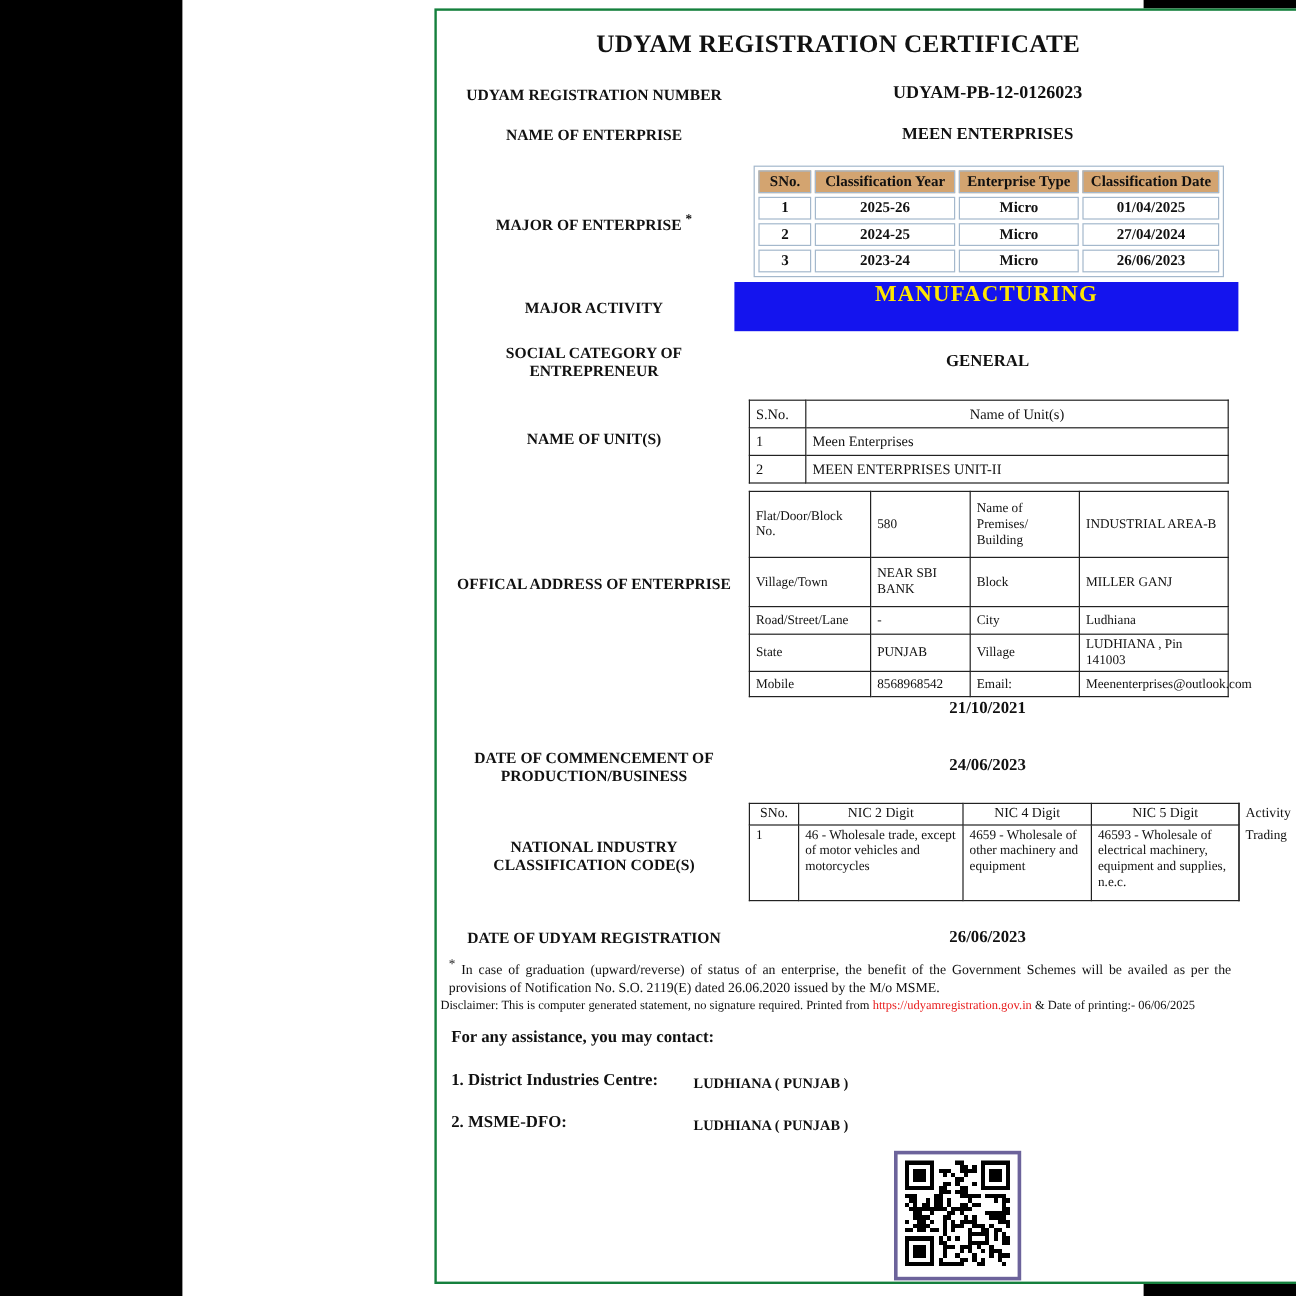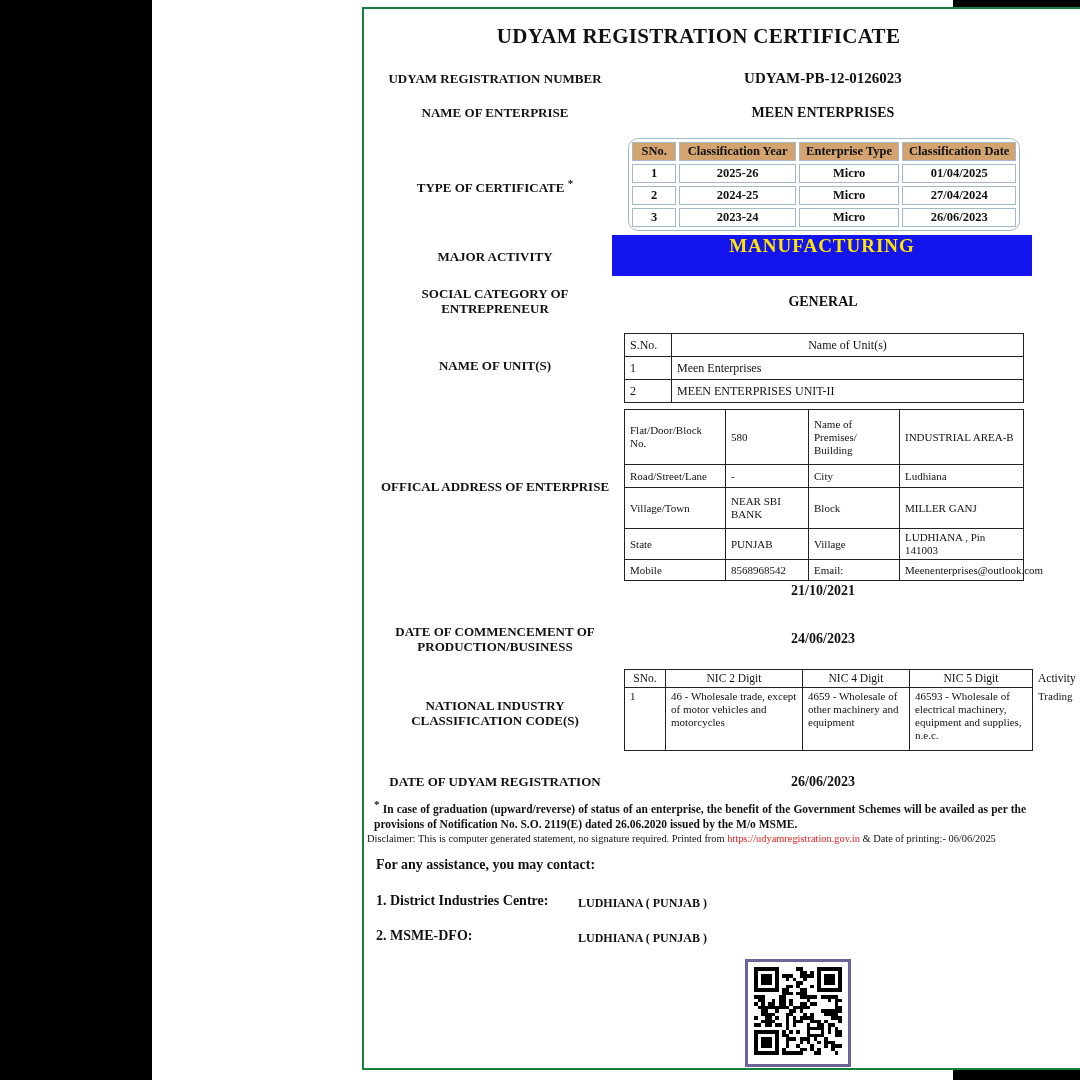--- a/index.html
+++ b/index.html
@@ -7,36 +7,36 @@
   .canvas{position:relative;width:1080px;height:1080px;background:#000;overflow:hidden;}
   .page{position:absolute;left:152px;top:0;width:801px;height:1080px;background:#fff;}
   .frame{position:absolute;left:210px;top:7px;width:747px;height:1063px;border:2px solid #15803d;background:#fff;box-sizing:border-box;overflow:hidden;}
   .abs{position:absolute;}
   .title{left:0;top:15px;width:669px;text-align:center;font-size:21px;font-weight:bold;letter-spacing:.3px;}
   .row-label{left:12px;width:238px;text-align:center;font-weight:bold;font-size:13px;line-height:15px;}
   .row-label.narrow{left:40px;width:182px;}
   .row-value{left:250px;width:418px;text-align:center;font-weight:bold;font-size:14px;}
   .sup-star{font-size:11px;vertical-align:super;}
   
-  table{border-collapse:collapse;border-radius:10px;}
+  table{border-collapse:collapse;}
   .cls-table{border-collapse:separate;border-spacing:3px;border:1px solid var(--cell_border);background:#fff;width:392px;}
   .cls-table td{border:1px solid var(--cell_border);font-weight:bold;font-size:12.5px;text-align:center;padding:1px 4px;}
   .cls-table .hdr td{background:var(--table_header_bg);}
   
   .plain-table{width:400px;border:1px solid #222;table-layout:fixed;}
   .plain-table td{border:1px solid #222;font-weight:normal;padding:2px 5px;vertical-align:middle;}
   .units-table td{font-size:12px;height:18px;}
   .units-table .hdr td{text-align:left;}
   .units-table .hdr td.c2{text-align:center;}
   .addr-table td{font-size:11px;line-height:13px;text-align:left;}
   .nic-table td{font-size:11px;line-height:13px;vertical-align:top;text-align:left;}
   .nic-table .hdr td{text-align:center;vertical-align:middle;font-size:11.5px;}
   .banner{left:248px;top:226px;width:420px;height:41px;background:var(--banner_bg);display:flex;align-items:flex-start;justify-content:center;}
   .banner span{color:var(--banner_text);font-weight:bold;font-size:19px;letter-spacing:1px;}
-  .footnote{left:10px;top:788px;width:652px;font-size:11.5px;font-weight:bold;line-height:15px;text-align:justify;}
+  .footnote{left:10px;top:788px;width:652px;font-size:11.5px;font-weight:normal;line-height:15px;text-align:justify;}
   .disclaimer{left:3px;top:824px;width:668px;font-size:10.4px;white-space:nowrap;}
   .disclaimer a{color:var(--link);text-decoration:none;}
   .assist{left:12px;top:848px;font-size:14px;font-weight:bold;}
   .contact-label{left:12px;width:230px;font-size:14px;font-weight:bold;text-align:left;}
   .contact-value{left:214px;width:300px;font-size:12px;font-weight:bold;text-align:left;}
   .qr-box{left:381px;top:950px;width:100px;height:102px;border:3px solid var(--qr_border);background:#fff;display:flex;align-items:center;justify-content:center;}
 </style>
 </head>
 <body>
 
@@ -46,21 +46,21 @@
 
       <div class="abs title">UDYAM REGISTRATION CERTIFICATE</div>
 
       <div class="abs row-label" style="top:62px">UDYAM REGISTRATION NUMBER</div>
       <div class="abs row-value" style="top:61px;font-size:15px">UDYAM-PB-12-0126023</div>
 
       <div class="abs row-label" style="top:96px">NAME OF ENTERPRISE</div>
       <div class="abs row-value" style="top:96px">MEEN ENTERPRISES</div>
 
       <div class="abs row-label" style="top:167px">
-        <span>TYPE OF CERTIFICATE</span>
+        <span>MAJOR OF ENTERPRISE</span>
         <span class="sup-star">*</span>
       </div>
       <table class="abs cls-table" style="top:129px;left:264px">
         <tbody>
             <tr class="hdr">
           <td style="width:38px">SNo.</td>
           <td style="width:120px">Classification Year</td>
           <td style="width:104px">Enterprise Type</td>
           <td style="width:116px">Classification Date</td>
         </tr>
@@ -114,30 +114,30 @@
       <div class="abs row-label" style="top:470px">OFFICAL ADDRESS OF ENTERPRISE</div>
       <table class="abs plain-table addr-table" style="top:400px;left:260px">
         <tbody>
             <tr>
           <td style="width:90px;height:50px">Flat/Door/Block No.</td>
           <td style="width:72px">580</td>
           <td style="width:80px">Name of Premises/ Building</td>
           <td>INDUSTRIAL AREA-B</td>
         </tr>
         <tr>
+          <td style="height:36px">Village/Town</td>
+          <td>NEAR SBI BANK</td>
+          <td>Block</td>
+          <td>MILLER GANJ</td>
+        </tr>
+        <tr>
           <td style="height:18px">Road/Street/Lane</td>
           <td>-</td>
           <td>City</td>
           <td>Ludhiana</td>
-        </tr>
-        <tr>
-          <td style="height:36px">Village/Town</td>
-          <td>NEAR SBI BANK</td>
-          <td>Block</td>
-          <td>MILLER GANJ</td>
         </tr>
         <tr>
           <td style="height:16px">State</td>
           <td>PUNJAB</td>
           <td>Village</td>
           <td>LUDHIANA , Pin 141003</td>
         </tr>
         <tr>
           <td style="height:16px">Mobile</td>
           <td>8568968542</td>

